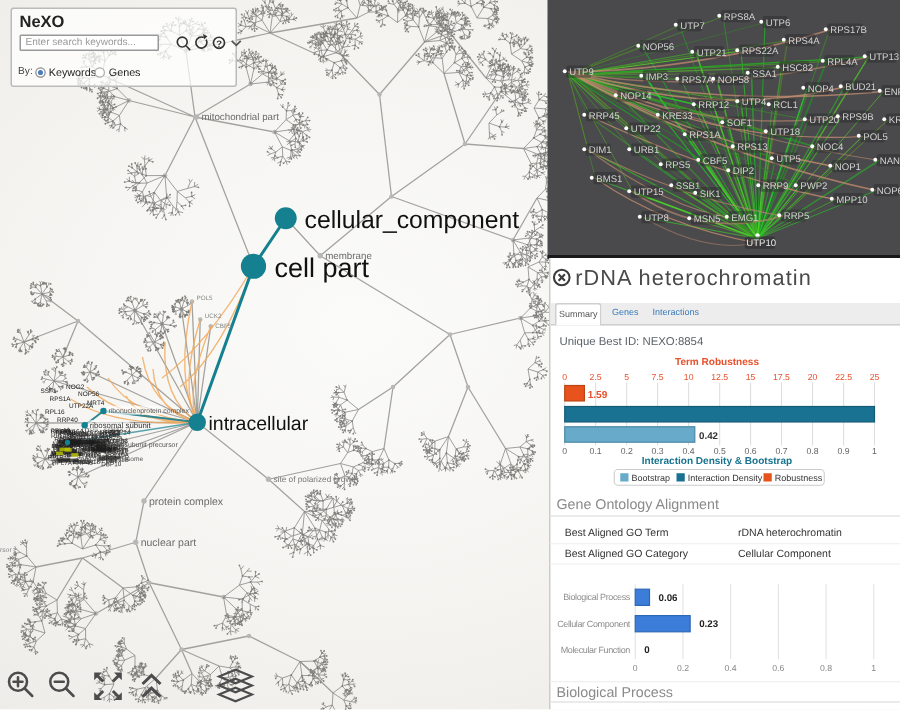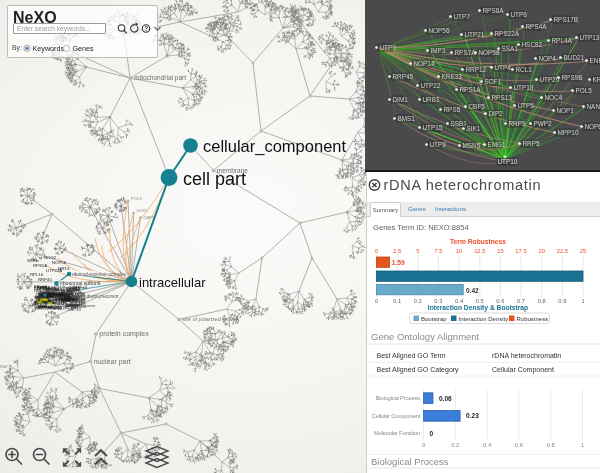--- a/index.html
+++ b/index.html
@@ -499,21 +499,21 @@
       <text x="487.5" y="147.0" font-size="6.4" fill="#d2d2d2">EMG1</text>
       <rect x="520.5" y="139.6" width="16.7" height="8.2" rx="1.5" fill="#2a2a2c" opacity="0.45"></rect>
       <circle cx="519.5" cy="143.5" r="1.3" fill="#fff"></circle>
       <text x="522.5" y="146.0" font-size="6.4" fill="#d2d2d2">RRP5</text>
       <circle cx="505.0" cy="157.0" r="1.5" fill="#fff"></circle>
       <rect x="496.5" y="157.6" width="20.2" height="8.2" rx="1.5" fill="#2a2a2c" opacity="0.55"></rect>
       <text x="497.5" y="164.0" font-size="6.4" fill="#e8e8e8">UTP10</text>
 </svg>
 
 <div style="position:absolute;left:7px;top:5px;width:151px;height:53px;background:rgba(255,255,255,0.72);border:1px solid #bbb;border-radius:2px">
- <div style="position:absolute;left:5px;top:3px;font-size:16px;font-weight:bold;color:#222">NeXO</div>
+ <div style="position:absolute;left:5px;top:3px;font-size:11px;font-weight:bold;color:#222">NeXO</div>
  <div style="position:absolute;left:5px;top:16.5px;width:93px;height:11.5px;background:#fff;border:1px solid #999;border-radius:1px;font-size:6.7px;color:#9a9a9a;line-height:10.5px;padding-left:3px">Enter search keywords...</div>
  <svg width="50" height="16" style="position:absolute;left:105px;top:14.5px">
   <g stroke="#333" stroke-width="1.1" fill="none">
    <circle cx="8.5" cy="7" r="3.3"></circle>
           <path d="M11 9.5L13.8 12.4"></path>
    <path d="M22.8 4a3.7 3.7 0 1 0 1.6 1.4"></path>
    <circle cx="33" cy="7.5" r="3.7"></circle>
   </g>
   <path d="M22.3 1.6l3 1.5-2.2 2z" fill="#333"></path>
   <text x="31.2" y="10.2" font-size="6.3" fill="#333" font-weight="bold">?</text>
@@ -533,21 +533,21 @@
  <svg width="234" height="301" style="position:absolute;left:0;top:0">
   <circle cx="7.5" cy="13" r="5.2" fill="none" stroke="#3c3c3c" stroke-width="1.4"></circle>
   <path d="M5.4 10.9l4.2 4.2M9.6 10.9l-4.2 4.2" stroke="#3c3c3c" stroke-width="1.4"></path>
   <text x="16.5" y="17.8" font-size="14.5" fill="#4a4a4a" textLength="157">rDNA heterochromatin</text>
  </svg>
 
  <div style="position:absolute;left:0;top:29.5px;width:234px;height:15px;background:#ededed;border-bottom:1px solid #cfcfcf"></div>
  <div style="position:absolute;left:3px;top:29.5px;width:31px;height:15px;background:#fff;border:1px solid #cfcfcf;border-bottom:none;border-radius:2px 2px 0 0;font-size:6px;color:#555;text-align:center;line-height:15px">Summary</div>
  <div style="position:absolute;left:41px;top:29.5px;font-size:6px;color:#3a7ab8;line-height:15px">Genes</div>
  <div style="position:absolute;left:68px;top:29.5px;font-size:6px;color:#3a7ab8;line-height:15px">Interactions</div>
- <div style="position:absolute;left:6px;top:50.5px;font-size:7.6px;color:#5a6268">Genes Term ID: NEXO:8854</div>
+ <div style="position:absolute;left:6px;top:50.5px;font-size:7.6px;color:#5a6268">Unique Best ID: NEXO:8854</div>
 </div>
 <svg width="600" height="473" style="position:absolute;left:0;top:0;pointer-events:none">
 <text x="478" y="243.5" font-size="6.7" font-weight="bold" fill="#e8512c" text-anchor="middle">Term Robustness</text>
 <line x1="376.5" y1="255" x2="376.5" y2="297" stroke="#ddd" stroke-width="0.7"></line>
       <line x1="397.1" y1="255" x2="397.1" y2="297" stroke="#ddd" stroke-width="0.7"></line>
       <line x1="417.8" y1="255" x2="417.8" y2="297" stroke="#ddd" stroke-width="0.7"></line>
       <line x1="438.4" y1="255" x2="438.4" y2="297" stroke="#ddd" stroke-width="0.7"></line>
       <line x1="459.1" y1="255" x2="459.1" y2="297" stroke="#ddd" stroke-width="0.7"></line>
       <line x1="479.8" y1="255" x2="479.8" y2="297" stroke="#ddd" stroke-width="0.7"></line>
       <line x1="500.4" y1="255" x2="500.4" y2="297" stroke="#ddd" stroke-width="0.7"></line>

